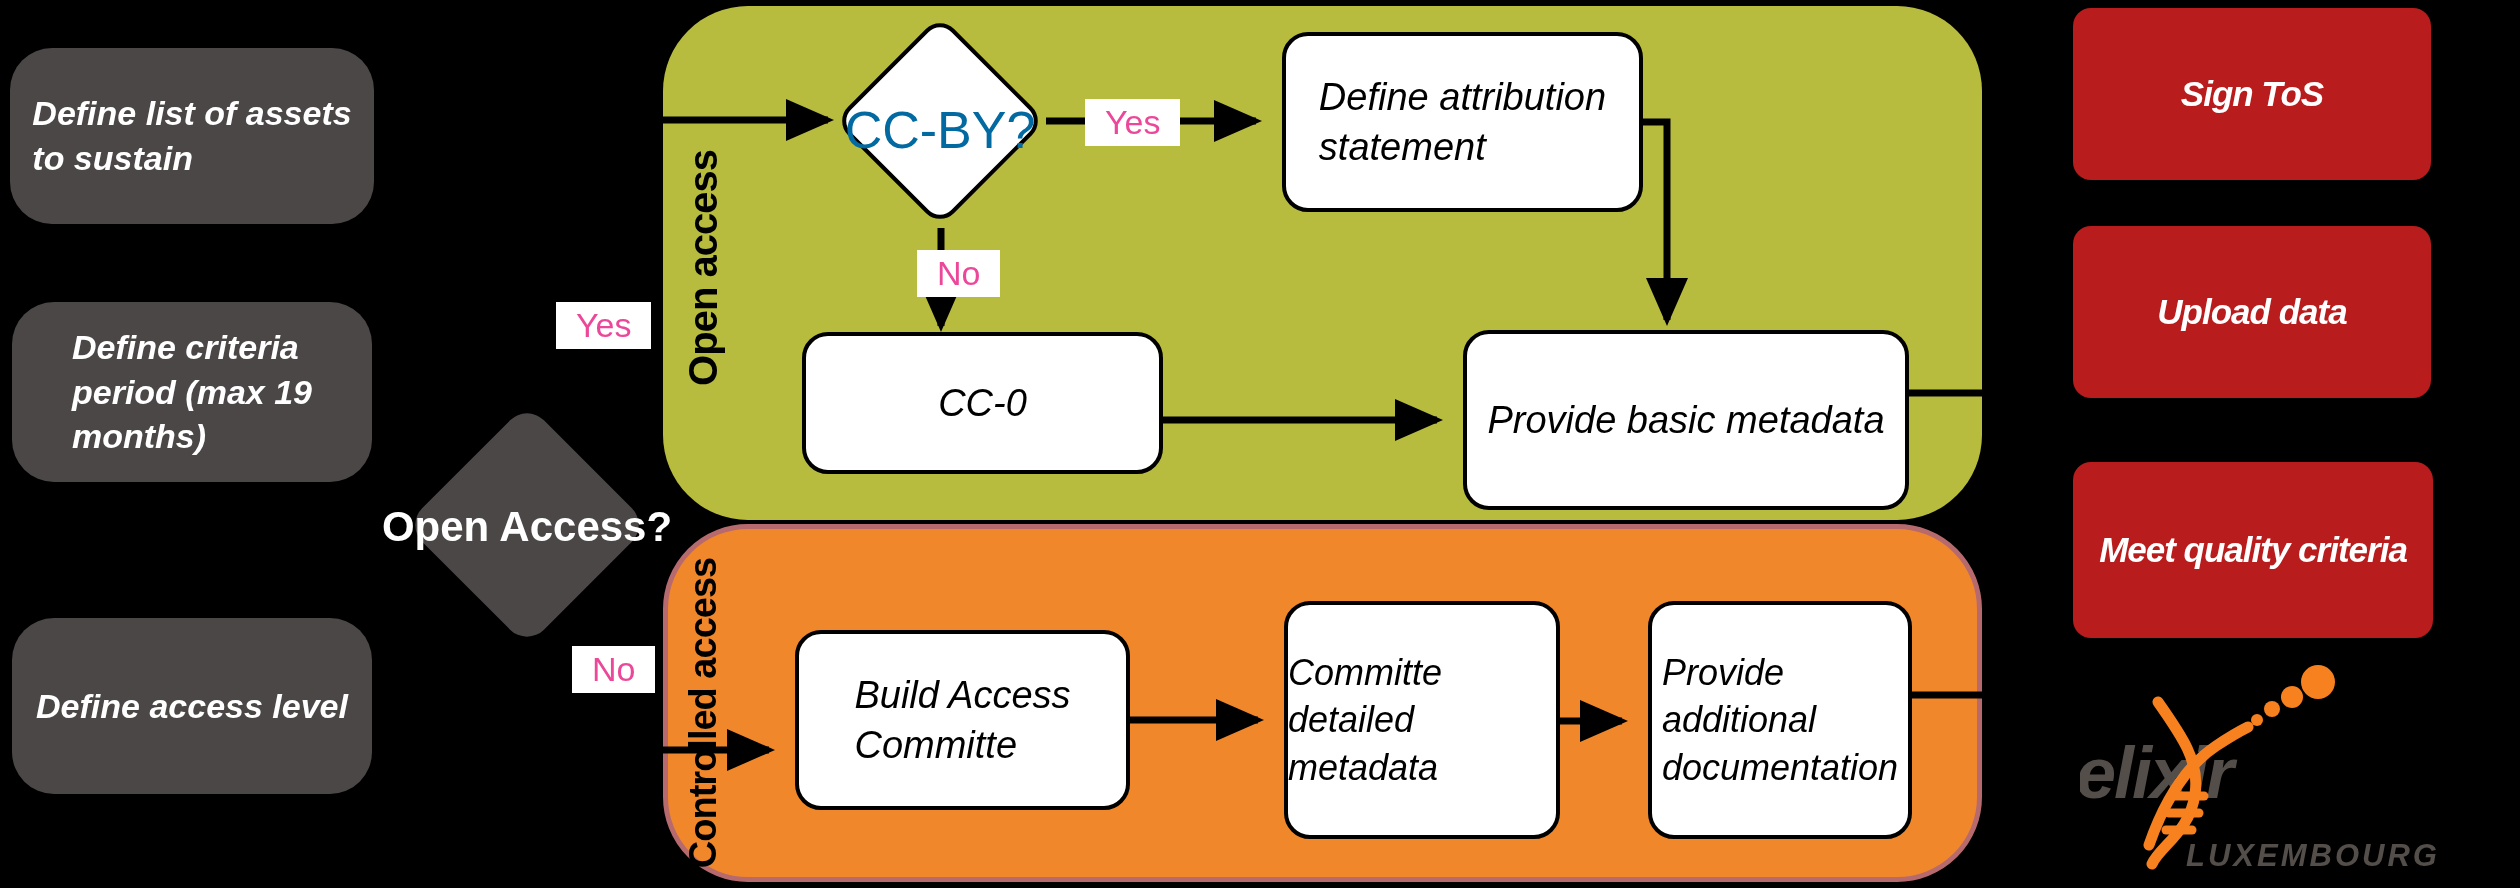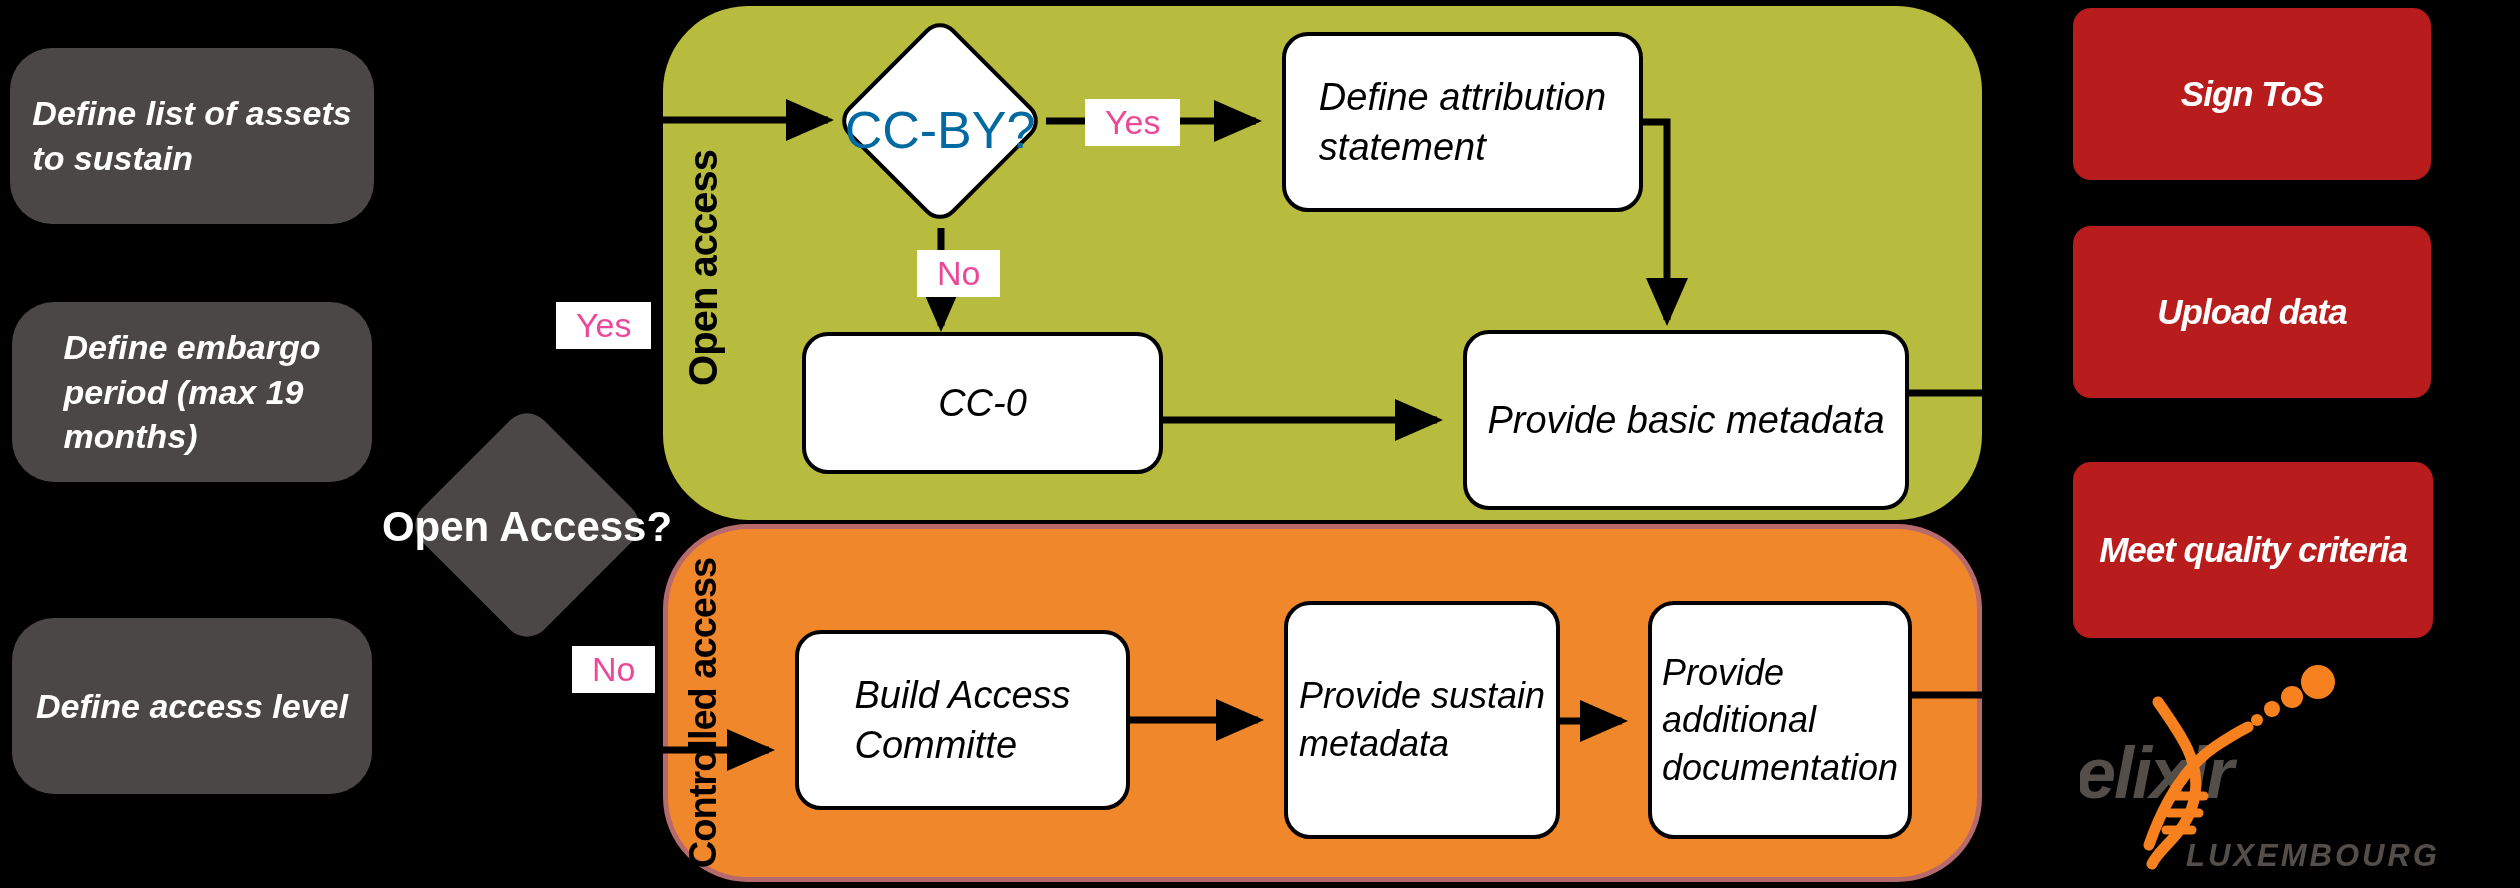--- a/index.html
+++ b/index.html
@@ -45,21 +45,21 @@
 <div class="stage">
 
   <div class="gray-box flexc" style="left:10px;top:48px;width:364px;height:176px;">
     <div>
         <div>Define list of assets</div>
         <div>to sustain</div>
       </div>
   </div>
   <div class="gray-box flexc" style="left:12px;top:302px;width:360px;height:180px;">
     <div>
-        <div>Define embargo</div>
+        <div>Define criteria</div>
         <div>period (max 19</div>
         <div>months)</div>
       </div>
   </div>
   <div class="gray-box flexc" style="left:12px;top:618px;width:360px;height:176px;">
     <div>
         <div>Define access level</div>
       </div>
   </div>
 
@@ -97,21 +97,21 @@
   <div class="lane-title" style="left:703px;top:713px;font-size:38px;">Controlled access</div>
 
   <div class="node flexc" style="left:775px;top:630px;width:335px;height:180px;">
     <div>
         <div>Build Access</div>
         <div>Committe</div>
       </div>
   </div>
   <div class="node flexc" style="left:1264px;top:601px;width:276px;height:238px;font-size:36px;">
     <div>
-        <div>Provide sustain</div>
+        <div>Committe detailed</div>
         <div>metadata</div>
       </div>
   </div>
   <div class="node flexc" style="left:1628px;top:601px;width:264px;height:238px;font-size:36px;">
     <div>
         <div>Provide</div>
         <div>additional</div>
         <div>documentation</div>
       </div>
   </div>

